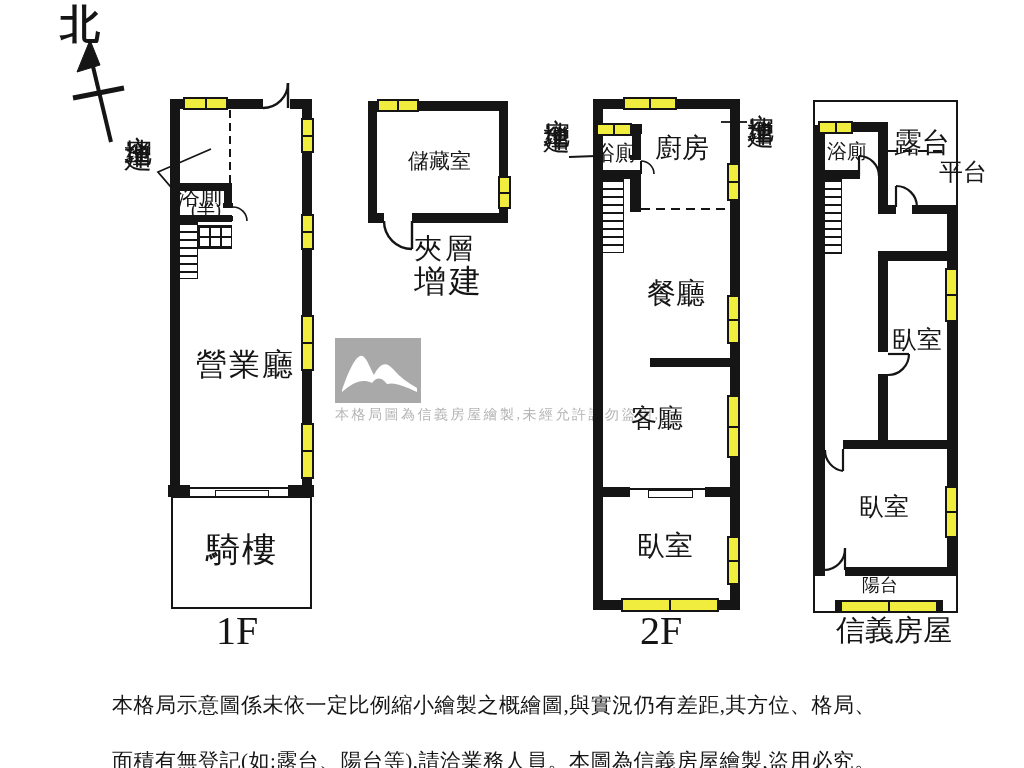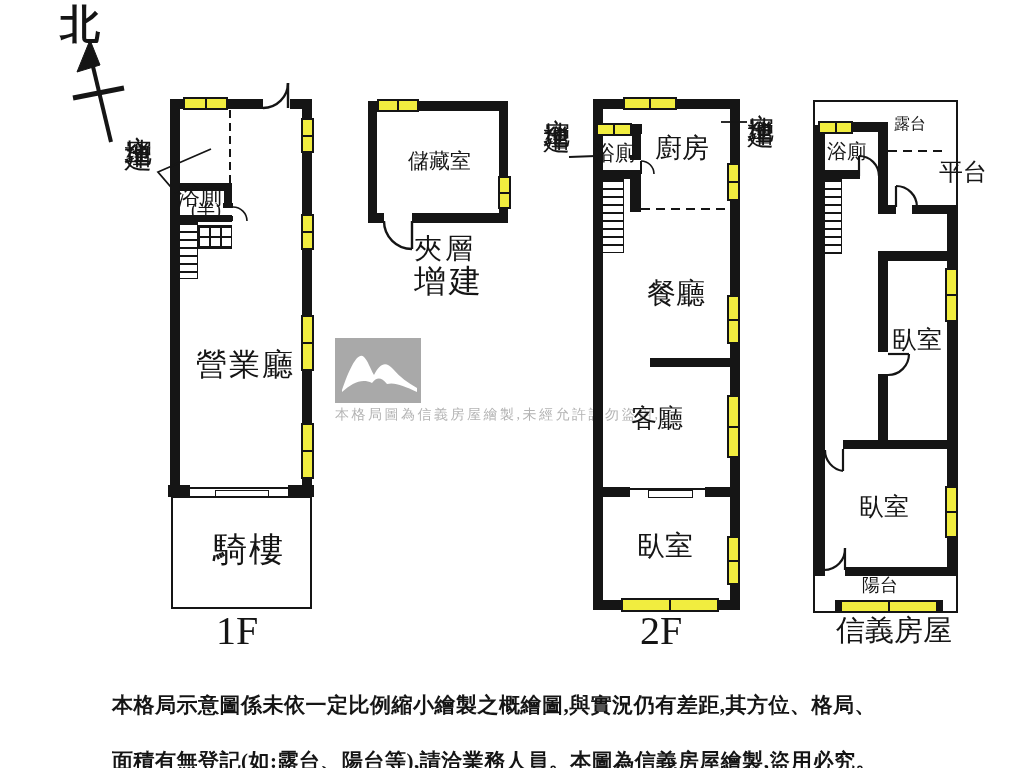--- a/index.html
+++ b/index.html
@@ -25,21 +25,21 @@
   .vlabel { writing-mode:vertical-rl; text-orientation:upright; letter-spacing:3px; }
 
   .svgo { position:absolute; left:0; top:0; pointer-events:none; }
 
   .wm-logo { position:absolute; left:335px; top:338px; width:86px; height:65px; background:#a9a9a9; }
   .wm-brand { position:absolute; left:428px; top:336px; font-size:57px; font-weight:700;
               color:#9b9b9b; letter-spacing:7px; white-space:nowrap; }
   .wm-notice { position:absolute; left:335px; top:406px; font-size:14px; color:#b4b4b4;
                letter-spacing:2.5px; white-space:nowrap; }
 
-  .disc { position:absolute; left:112px; width:812px; font-size:21px; font-weight:700;
+  .disc { position:absolute; left:112px; width:812px; font-size:21px; font-weight:400;
           line-height:28px; letter-spacing:0.5px; white-space:nowrap; }
 </style>
 </head>
 <body>
 
 <div id="canvas">
 
   <div class="wm-logo">
     <svg width="86" height="65" viewBox="0 0 86 65">
       <path d="M 7 52 C 15 29 23 13 29 19 C 33 23 35 30 39 37 C 45 25 51 23 58 31 C 65 39 73 45 82 50 L 82 54 C 69 48 60 44 52 46 C 46 39 42 39 37 45 C 27 40 17 45 7 54 Z" fill="#ffffff"></path>
@@ -72,21 +72,21 @@
     <div class="win win-v" style="left:301px; top:315px; width:13px; height:56px;"></div>
     <div class="win win-v" style="left:301px; top:423px; width:13px; height:56px;"></div>
 
     <div class="stairs-v" style="left:176px; top:222px; width:22px; height:57px;"></div>
     <div class="stairs-grid" style="left:197px; top:225px; width:35px; height:24px;"></div>
 
     <div class="rl vlabel" style="left:124px; top:114px; font-size:27px;">空地增建</div>
     <div class="rl" style="left:177px; top:185px; font-size:23px;">浴廁</div>
     <div class="rl" style="left:191px; top:201px; font-size:18px;">(半)</div>
     <div class="rl" style="left:196px; top:349px; font-size:31px; letter-spacing:2px;">營業廳</div>
-    <div class="rl" style="left:206px; top:532px; font-size:34px; letter-spacing:2px;margin-left:7px;">騎樓</div>
+    <div class="rl" style="left:206px; top:532px; font-size:34px; letter-spacing:2px;">騎樓</div>
     <div class="rl" style="left:216px; top:610px; font-size:40px;">1F</div>
   </div>
 
   <div>
     <div class="wall" style="left:368px; top:101px; width:140px; height:10px;"></div>
     <div class="wall" style="left:368px; top:101px; width:9px;   height:122px;"></div>
     <div class="wall" style="left:499px; top:101px; width:9px;   height:122px;"></div>
     <div class="wall" style="left:368px; top:213px; width:16px;  height:10px;"></div>
     <div class="wall" style="left:412px; top:213px; width:96px;  height:10px;"></div>
 
@@ -154,21 +154,21 @@
     <div class="wall" style="left:936px; top:600px; width:7px;   height:13px;"></div>
 
     <div class="win win-h" style="left:818px; top:121px; width:35px; height:13px;"></div>
     <div class="win win-v" style="left:945px; top:268px; width:13px; height:54px;"></div>
     <div class="win win-v" style="left:945px; top:486px; width:13px; height:52px;"></div>
     <div class="win win-h" style="left:840px; top:600px; width:98px; height:13px;"></div>
 
     <div class="stairs-v" style="left:820px; top:179px; width:22px; height:75px;"></div>
 
     <div class="rl" style="left:827px; top:141px; font-size:20px;">浴廁</div>
-    <div class="rl" style="left:894px; top:116px; font-size:16px;">露台</div>
+    <div class="rl" style="left:894px; top:128px; font-size:28px;">露台</div>
     <div class="rl" style="left:939px; top:160px; font-size:24px;">平台</div>
     <div class="rl" style="left:892px; top:327px; font-size:25px;">臥室</div>
     <div class="rl" style="left:859px; top:494px; font-size:25px;">臥室</div>
     <div class="rl" style="left:862px; top:576px; font-size:18px;">陽台</div>
     <div class="rl" style="left:836px; top:615px; font-size:29px;">信義房屋</div>
   </div>
 
   <svg class="svgo" width="1024" height="768" viewBox="0 0 1024 768">
 
     <g stroke="#151515" fill="#151515">

